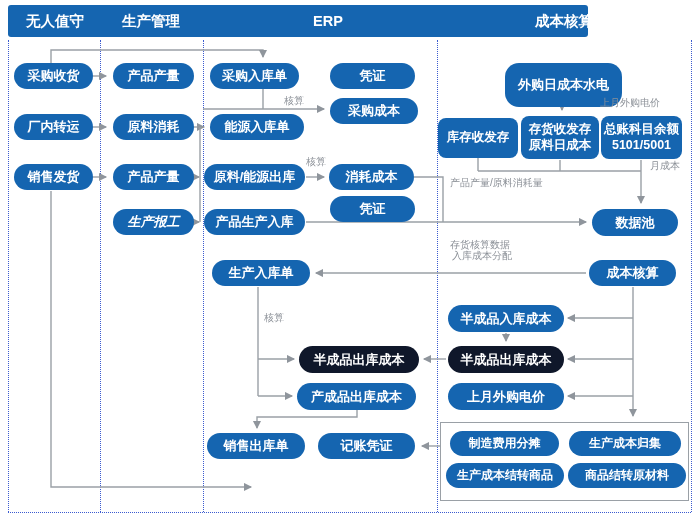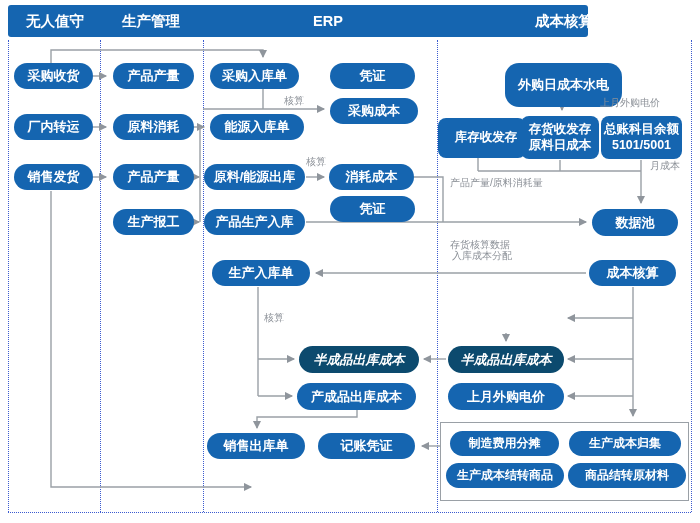--- a/index.html
+++ b/index.html
@@ -8,21 +8,21 @@
   .header{position:absolute;left:8px;top:5px;width:580px;height:32px;
           background:#1565b0;border-radius:3px;z-index:3;}
   .hcol{position:absolute;top:0;height:32px;line-height:32px;color:#ffffff;
         font-weight:bold;font-size:14.5px;white-space:nowrap;}
   .vline{position:absolute;top:40px;height:472px;width:0;border-left:1.5px dotted #3b5bd0;z-index:0;}
   .hline{position:absolute;left:8px;top:512px;width:683px;height:0;border-top:1.5px dotted #3b5bd0;z-index:0;}
   .wires{position:absolute;left:0;top:0;z-index:1;}
   .pill{position:absolute;display:flex;align-items:center;justify-content:center;
         background:#1565b0;color:#fff;font-weight:bold;font-size:13px;
         border-radius:14px;white-space:nowrap;z-index:2;}
-  .orange{background:#0c4a6e;font-style:italic;}
+  .orange{background:#0f172a;}
   .box{position:absolute;display:flex;flex-direction:column;align-items:center;justify-content:center;
        background:#1565b0;color:#fff;font-weight:bold;font-size:12.5px;line-height:1.25;
        border-radius:8px;white-space:nowrap;z-index:2;text-align:center;}
   .lbl{position:absolute;color:#8b9097;font-size:10px;white-space:nowrap;z-index:2;}
   .groupbox{position:absolute;background:#ffffff;border:1px solid #9aa0a6;z-index:1;}
   .small{font-size:12px;border-radius:13px;}
 </style>
 </head>
 <body>
 
@@ -79,49 +79,50 @@
     </g>
   </svg>
 
   <div class="pill" style="left:14px;top:63px;width:79px;height:26px;">采购收货</div>
   <div class="pill" style="left:14px;top:114px;width:79px;height:26px;text-align:right;">厂内转运</div>
   <div class="pill" style="left:14px;top:164px;width:79px;height:26px;">销售发货</div>
 
   <div class="pill" style="left:113px;top:63px;width:81px;height:26px;">产品产量</div>
   <div class="pill" style="left:113px;top:114px;width:81px;height:26px;">原料消耗</div>
   <div class="pill" style="left:113px;top:164px;width:81px;height:26px;">产品产量</div>
-  <div class="pill" style="left:113px;top:209px;width:81px;height:26px;">生产报工</div>
+  <div class="pill" style="left:113px;top:209px;width:81px;height:26px;font-style:italic;">生产报工</div>
 
   <div class="pill" style="left:210px;top:63px;width:89px;height:26px;">采购入库单</div>
   <div class="pill" style="left:210px;top:114px;width:94px;height:26px;">能源入库单</div>
   <div class="pill" style="left:204px;top:164px;width:101px;height:26px;">原料/能源出库</div>
   <div class="pill" style="left:204px;top:209px;width:101px;height:26px;">产品生产入库</div>
   <div class="pill" style="left:212px;top:260px;width:98px;height:26px;">生产入库单</div>
   <div class="pill" style="left:207px;top:433px;width:98px;height:26px;">销售出库单</div>
 
   <div class="pill" style="left:330px;top:63px;width:85px;height:26px;">凭证</div>
   <div class="pill" style="left:330px;top:98px;width:88px;height:26px;">采购成本</div>
   <div class="pill" style="left:329px;top:164px;width:85px;height:26px;">消耗成本</div>
   <div class="pill" style="left:330px;top:196px;width:85px;height:26px;">凭证</div>
   <div class="pill orange" style="left:299px;top:346px;width:120px;height:27px;">半成品出库成本</div>
   <div class="pill" style="left:297px;top:383px;width:119px;height:27px;">产成品出库成本</div>
   <div class="pill" style="left:318px;top:433px;width:97px;height:26px;">记账凭证</div>
 
   <div class="pill" style="left:505px;top:63px;width:117px;height:44px;">外购日成本水电</div>
-  <div class="box" style="left:438px;top:118px;width:80px;height:40px;padding-left:8px;">库存收发存</div>
+  <div class="box" style="left:438px;top:118px;width:80px;height:40px;">库存收发存</div>
   <div class="box" style="left:521px;top:116px;width:78px;height:43px;">
     <span>存货收发存</span>
     <span>原料日成本</span>
   </div>
   <div class="box" style="left:601px;top:116px;width:81px;height:43px;">
     <span>总账科目余额</span>
     <span>5101/5001</span>
   </div>
   <div class="pill" style="left:592px;top:209px;width:86px;height:27px;">数据池</div>
   <div class="pill" style="left:589px;top:260px;width:87px;height:26px;">成本核算</div>
+  <div class="pill" style="left:448px;top:305px;width:116px;height:27px;">半成品入库成本</div>
   <div class="pill orange" style="left:448px;top:346px;width:116px;height:27px;">半成品出库成本</div>
   <div class="pill" style="left:448px;top:383px;width:116px;height:27px;">上月外购电价</div>
 
   <div class="groupbox" style="left:440px;top:422px;width:247px;height:77px;"></div>
   <div class="pill small" style="left:450px;top:431px;width:109px;height:25px;">制造费用分摊</div>
   <div class="pill small" style="left:569px;top:431px;width:112px;height:25px;">生产成本归集</div>
   <div class="pill small" style="left:446px;top:463px;width:118px;height:25px;">生产成本结转商品</div>
   <div class="pill small" style="left:568px;top:463px;width:118px;height:25px;">商品结转原材料</div>
 
   <div class="lbl" style="left:284px;top:94px;">核算</div>

